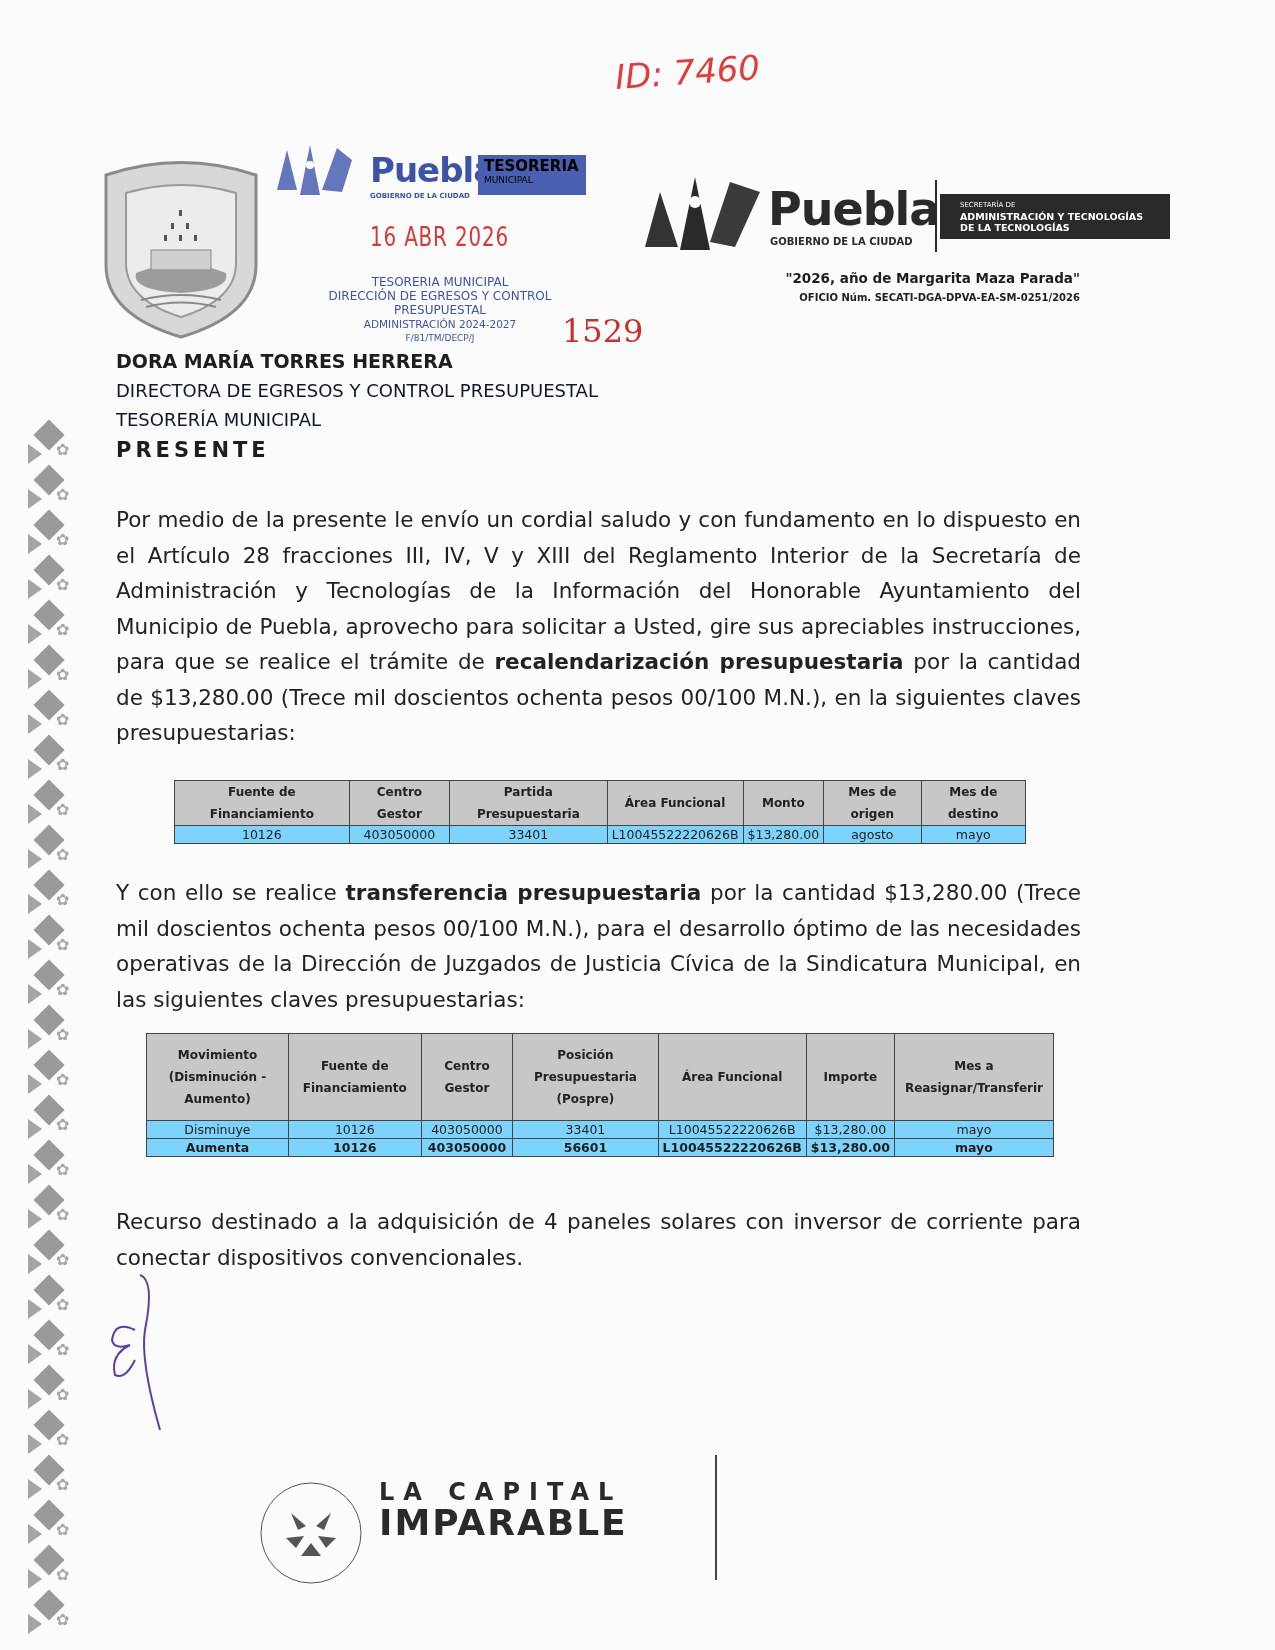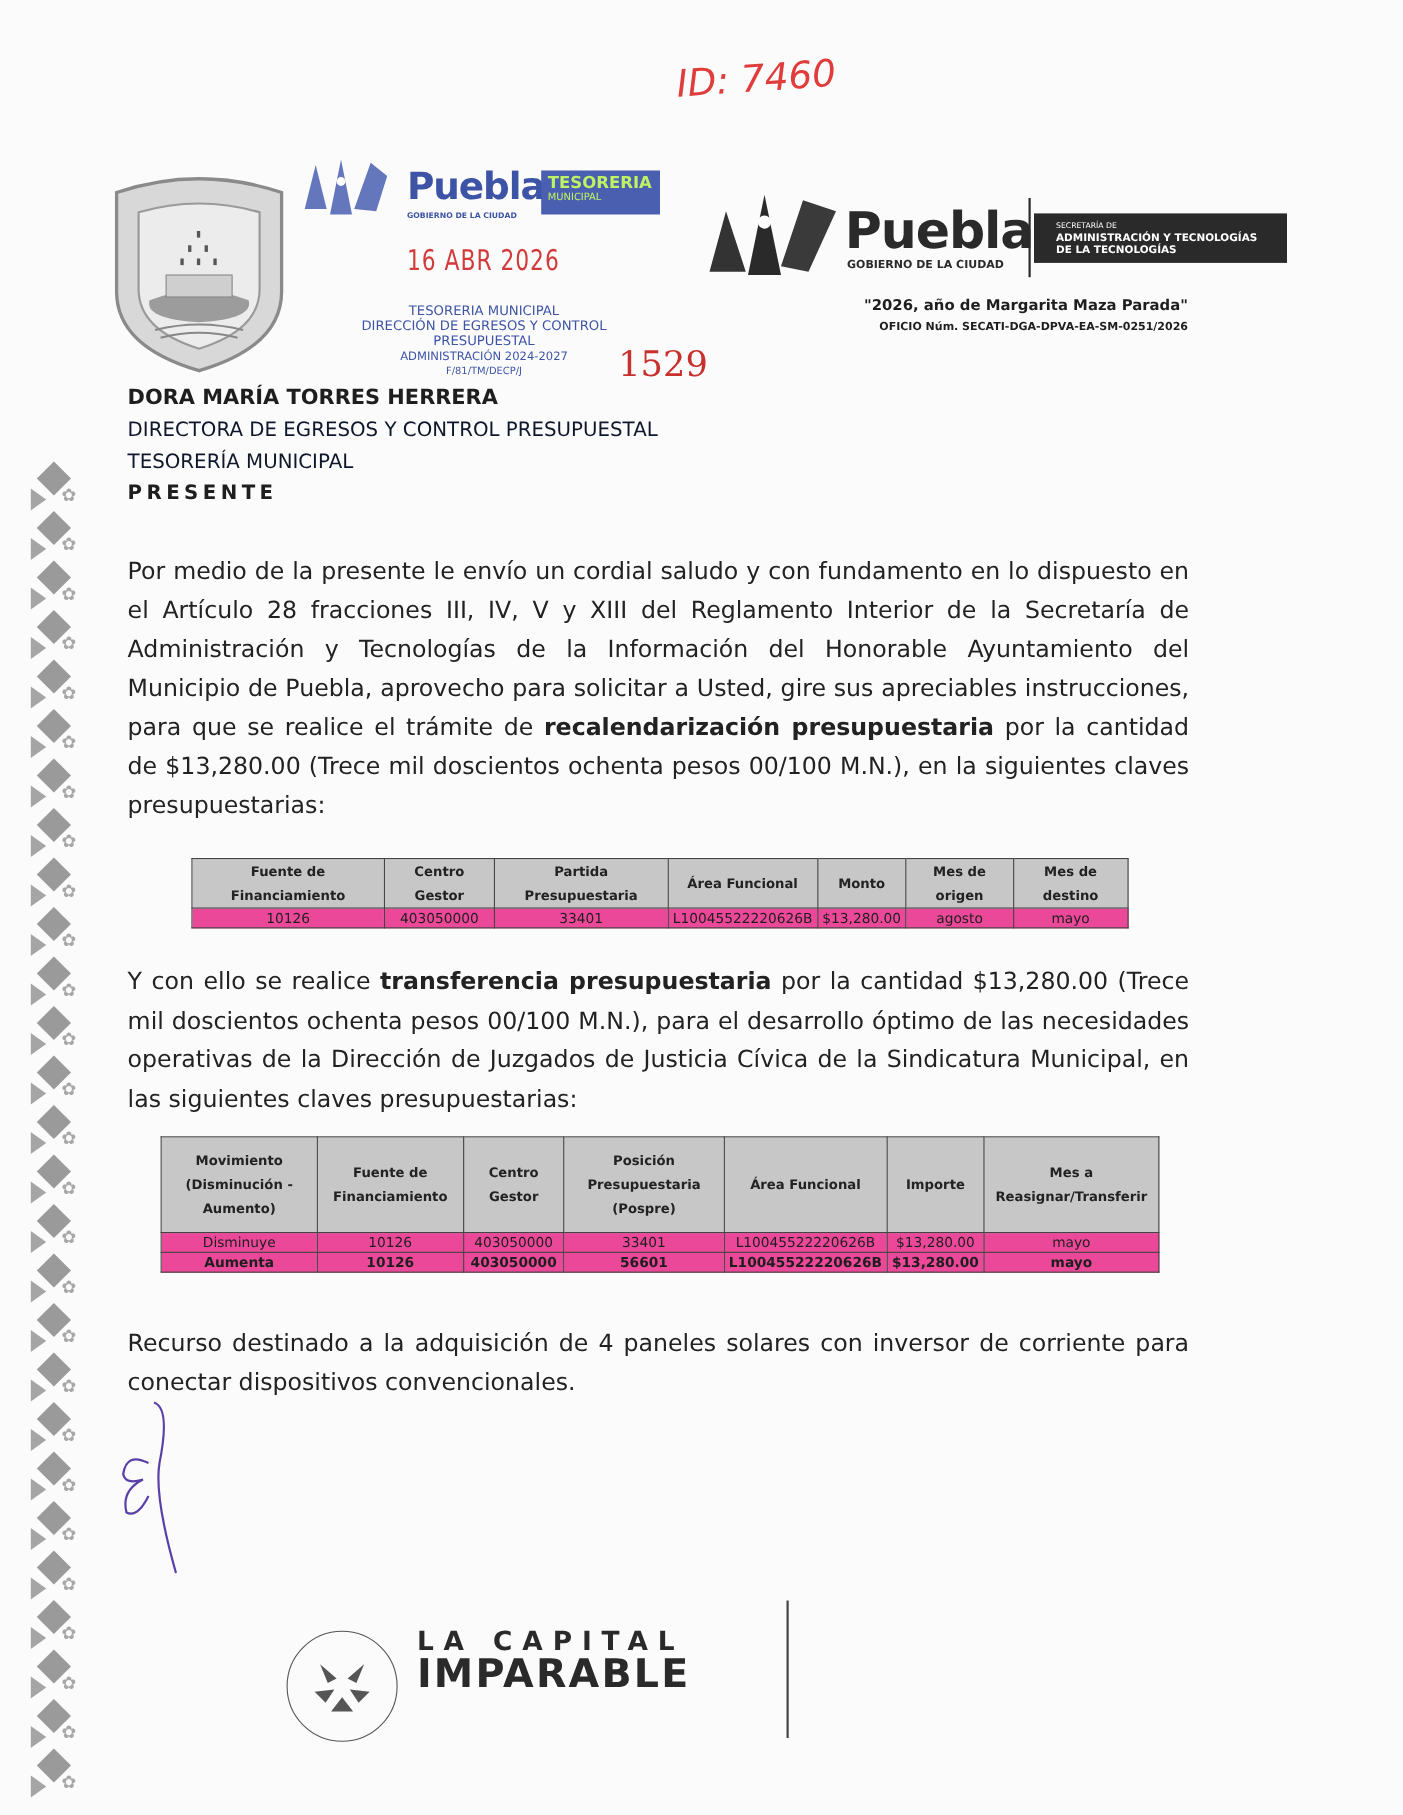--- a/index.html
+++ b/index.html
@@ -26,28 +26,28 @@
   .id-hand { left:615px; top:52px; font-size:34px; color:#e03c3c; font-family:"DejaVu Sans",sans-serif; transform:rotate(-4deg); font-style:italic; }
   
   .puebla-right { left:640px; top:172px; width:510px; height:80px; }
   .dept-box { background:#2a2a2a; color:#fff; font-weight:bold; font-size:9.5px; line-height:11px; padding:6px 20px; }
   .motto { left:640px; top:270px; width:440px; text-align:right; font-weight:bold; font-size:13.5px; }
   .oficio { left:640px; top:292px; width:440px; text-align:right; font-weight:bold; font-size:10px; }
   
   .recipient { left:116px; top:350px; }
   .recipient .name { font-weight:bold; font-size:19px; margin-bottom:8px; }
   .recipient .line { font-size:18px; margin-bottom:8px; color:#0f172a; }
-  .recipient .presente { font-weight:bold; font-size:18px; letter-spacing:4px; }
+  .recipient .presente { font-weight:bold; font-size:21px; letter-spacing:4px; }
   
   .para { left:116px; width:965px; font-size:21.5px; line-height:35.5px; text-align:justify; color:#222; }
   .para b { font-weight:bold; }
   
   table.doc { border-collapse:collapse; position:absolute; font-size:12px; }
   table.doc th { background:#c7c7c7; font-weight:bold; font-size:12px; line-height:22px; border:1px solid #444; padding:0 4px; text-align:center; color:#222; }
-  table.doc td { border:1px solid #444; text-align:center; font-size:12.5px; padding:1px 4px; background:#ec4899; }
+  table.doc td { border:1px solid #444; text-align:center; font-size:12.5px; padding:1px 4px; background:#7dd3fc; }
   table.doc tr.bold td { font-weight:bold; }
   .t1 { left:174px; top:780px; width:852px; }
   .t2 { left:146px; top:1033px; width:908px; }
   
   .footer-seal { left:256px; top:1478px; width:110px; height:110px; }
   .capital { left:379px; top:1478px; }
   .capital .la { font-size:24px; letter-spacing:9px; font-weight:bold; color:#2a2a2a; }
   .capital .imp { font-size:36px; font-weight:bold; letter-spacing:2px; color:#2a2a2a; margin-top:-4px; }
   .footer-divider { left:715px; top:1455px; width:2px; height:125px; background:#444; }
   .signature { left:100px; top:1270px; width:100px; height:170px; }
@@ -214,21 +214,21 @@
   </svg>
 </div>
 
 <div class="abs stamp-logo">
   <svg width="95" height="60" viewBox="0 0 95 60" style="position:absolute;left:0;top:0">
     <path d="M5 50 L15 10 L25 50 Z M28 55 L38 5 L48 55 Z M50 50 L65 8 L80 20 L70 52 Z" fill="#4a5fb0" opacity="0.85"></path>
     <circle cx="38" cy="25" r="4" fill="#fff"></circle>
   </svg>
   <div class="stamp-blue-text" style="position:absolute;left:98px;top:10px;font-size:34px;font-weight:bold;letter-spacing:-1px;">Puebla</div>
   <div class="stamp-blue-text" style="position:absolute;left:98px;top:52px;font-size:7px;font-weight:bold;">GOBIERNO DE LA CIUDAD</div>
-  <div style="position:absolute;left:220px;top:15px;background:#4a5fb0;color:#bef264;padding:2px 6px;width:96px;height:36px;">
+  <div style="position:absolute;left:206px;top:15px;background:#4a5fb0;color:#000000;padding:2px 6px;width:96px;height:36px;">
     <div style="font-weight:bold;font-size:15px;">TESORERIA</div>
     <div style="font-size:9px;">MUNICIPAL</div>
   </div>
 </div>
 
 <div class="abs date-stamp">16 ABR 2026</div>
 
 <div class="abs tes-block stamp-blue-text">
   <div class="l1">TESORERIA MUNICIPAL</div>
   <div class="l1">DIRECCIÓN DE EGRESOS Y CONTROL</div>

